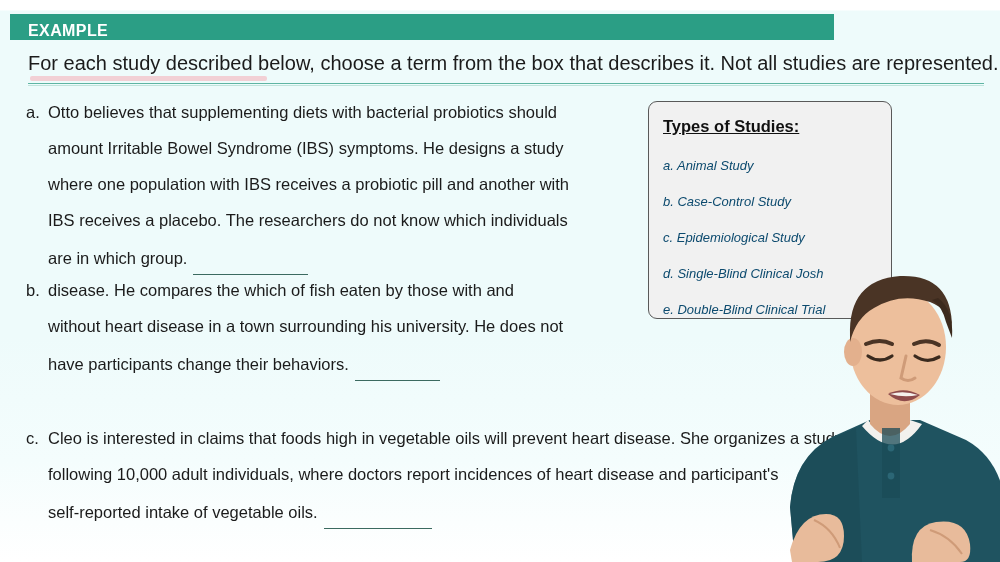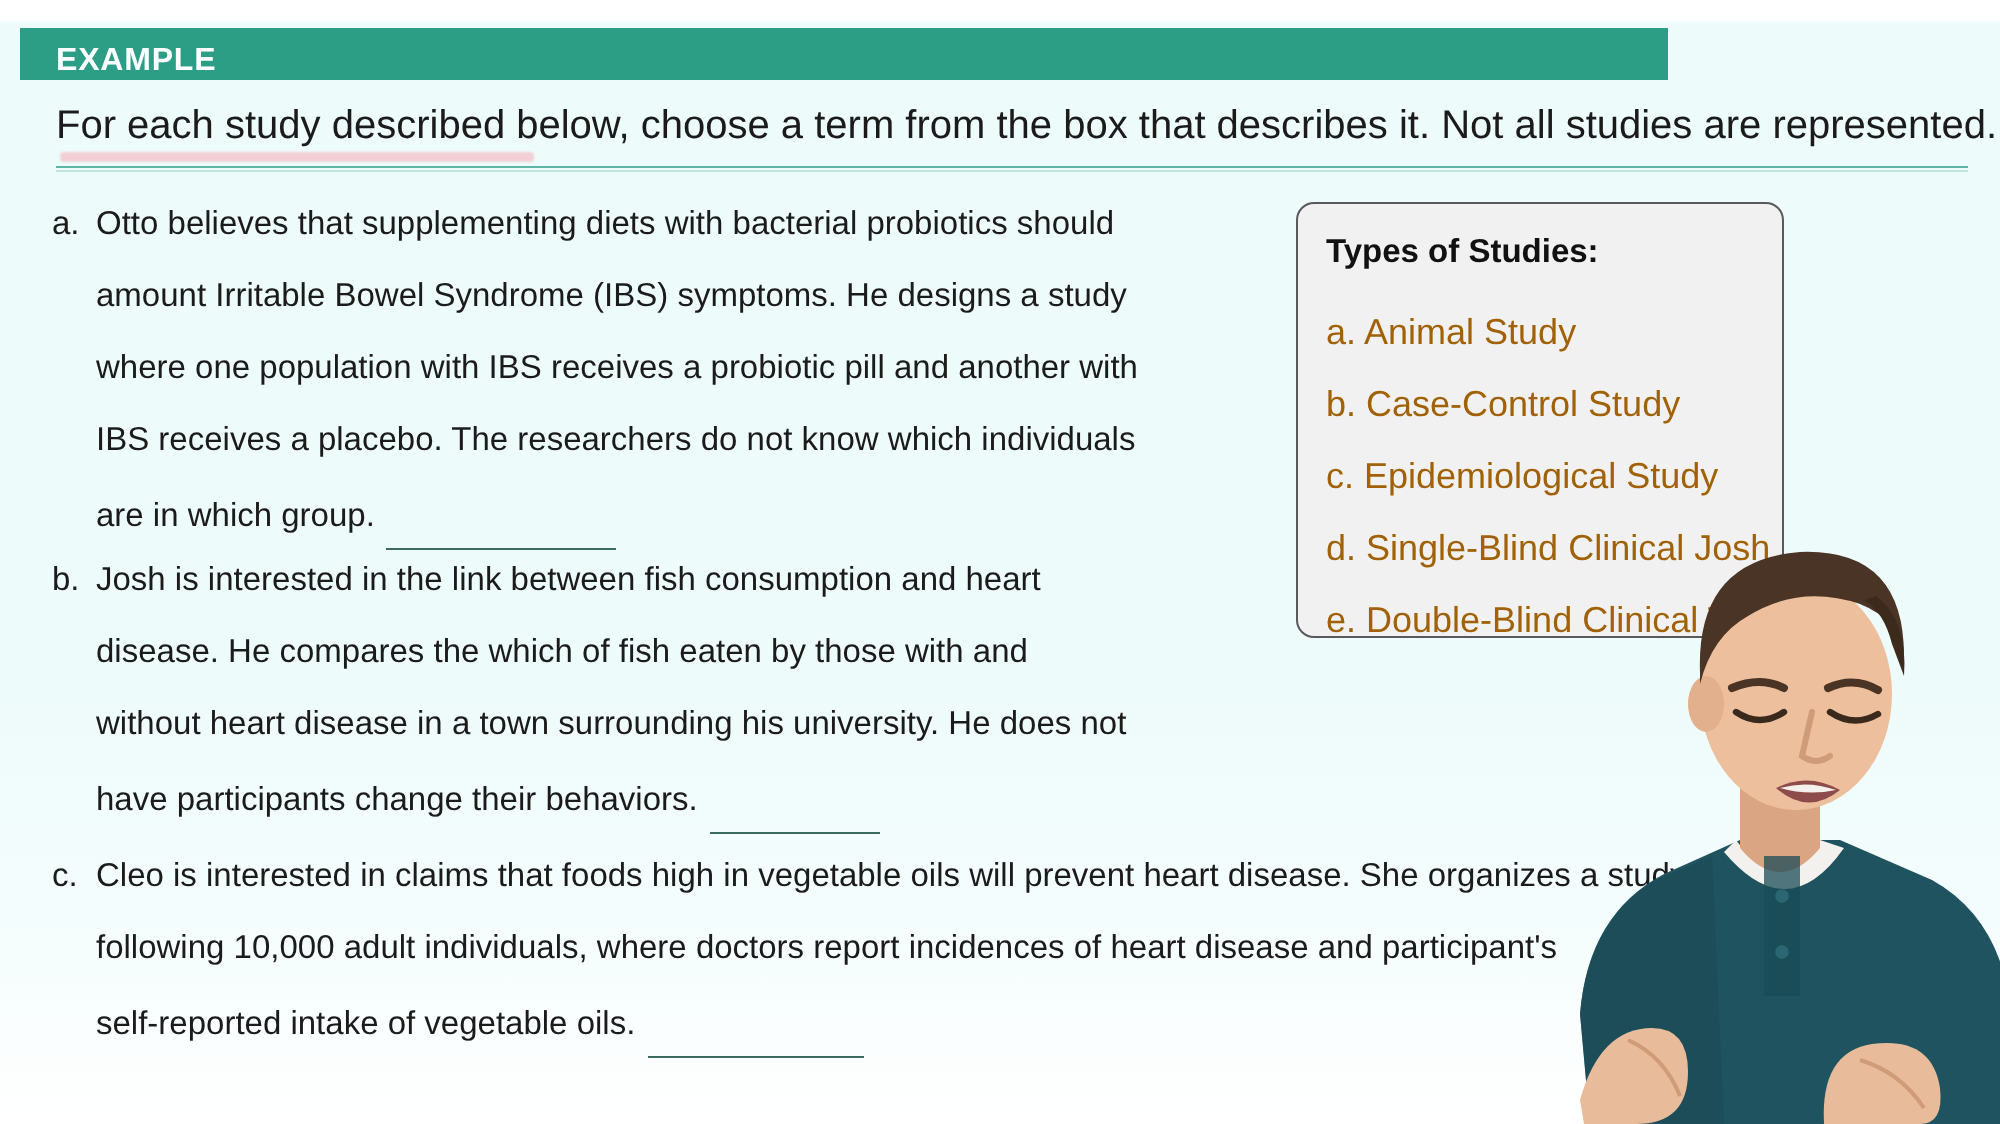--- a/index.html
+++ b/index.html
@@ -128,26 +128,28 @@
     border-radius: 9px;
     box-sizing: border-box;
     padding: 12px 0 0 14px;
   }
   .studies-title {
     font-size: 16.5px;
     font-weight: bold;
     color: #111111;
     line-height: 24px;
     margin-bottom: 10px;
+    text-decoration: underline;
   }
   .studies-item {
-    font-size: 18px;
-    color: #a16207;
+    font-size: 13px;
+    color: #0c4a6e;
     line-height: 36px;
     white-space: nowrap;
+    font-style: italic;
   }
 
   
   #presenter {
     position: absolute;
     right: 0;
     bottom: 0;
     width: 230px;
     height: 310px;
     overflow: hidden;
@@ -175,21 +177,20 @@
       <div class="qline">amount Irritable Bowel Syndrome (IBS) symptoms. He designs a study</div>
       <div class="qline">where one population with IBS receives a probiotic pill and another with</div>
       <div class="qline">IBS receives a placebo. The researchers do not know which individuals</div>
       <div class="qline"><span>are in which group.</span><span class="blank" style="width:115px">&nbsp;</span></div>
     </div>
   </div>
 
   <div class="qitem" id="qb">
     <div class="qmark">b.</div>
     <div class="qbody">
-      <div class="qline">Josh is interested in the link between fish consumption and heart</div>
       <div class="qline">disease. He compares the which of fish eaten by those with and</div>
       <div class="qline">without heart disease in a town surrounding his university. He does not</div>
       <div class="qline"><span>have participants change their behaviors.</span><span class="blank" style="width:85px">&nbsp;</span></div>
     </div>
   </div>
 
   <div class="qitem" id="qc">
     <div class="qmark">c.</div>
     <div class="qbody">
       <div class="qline">Cleo is interested in claims that foods high in vegetable oils will prevent heart disease. She organizes a study</div>

